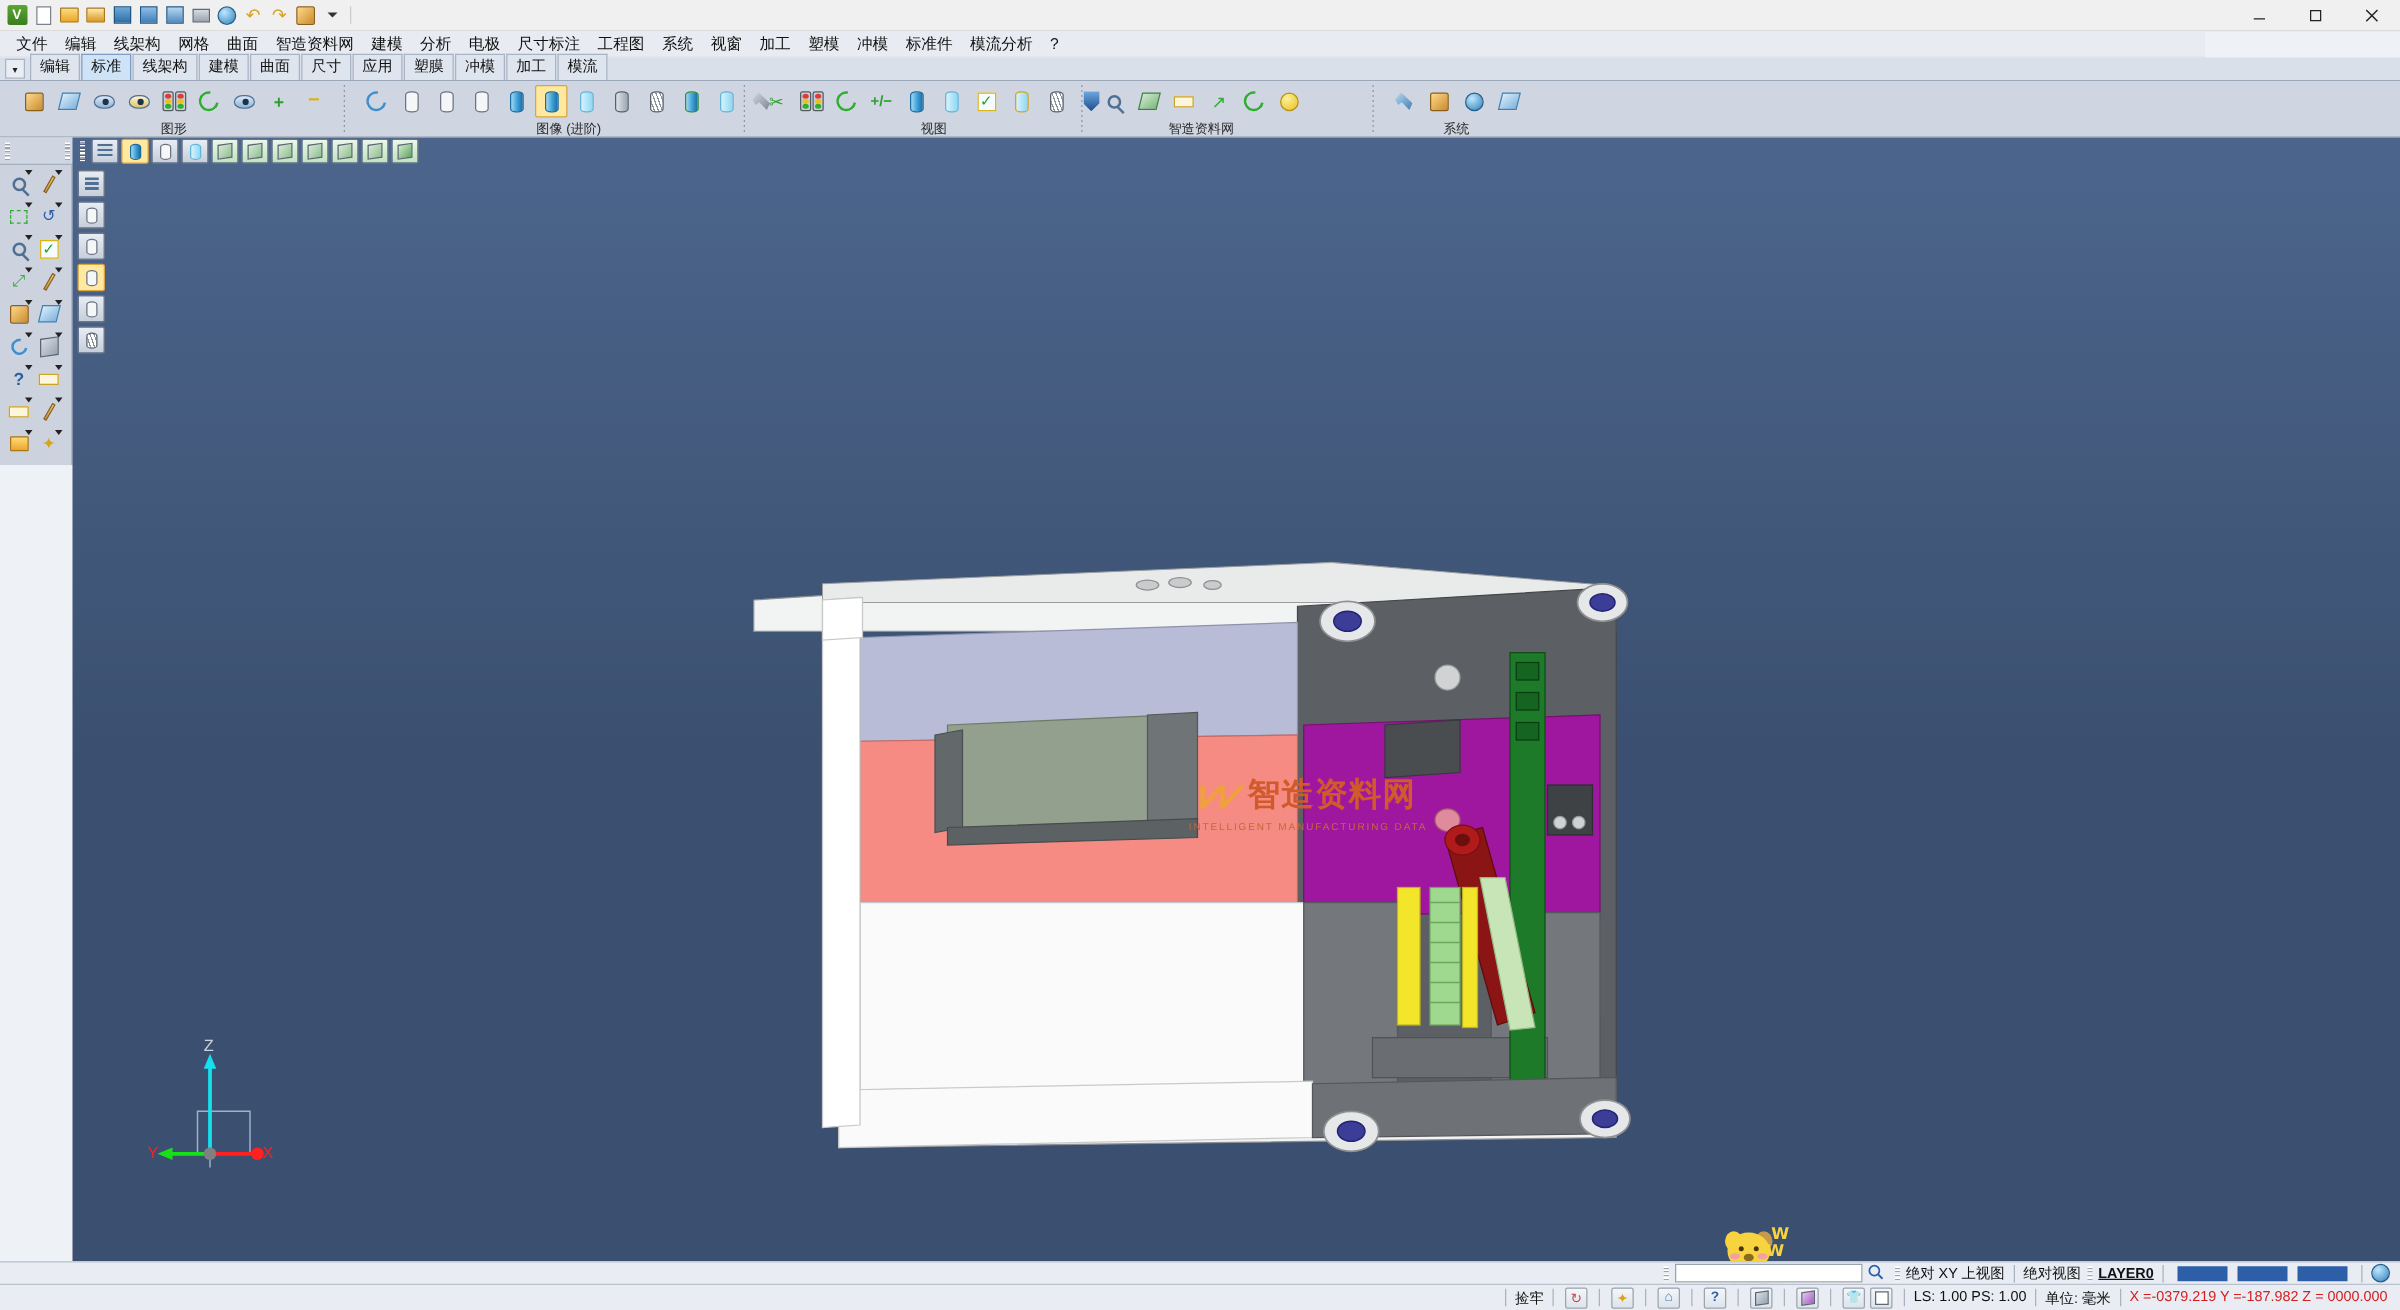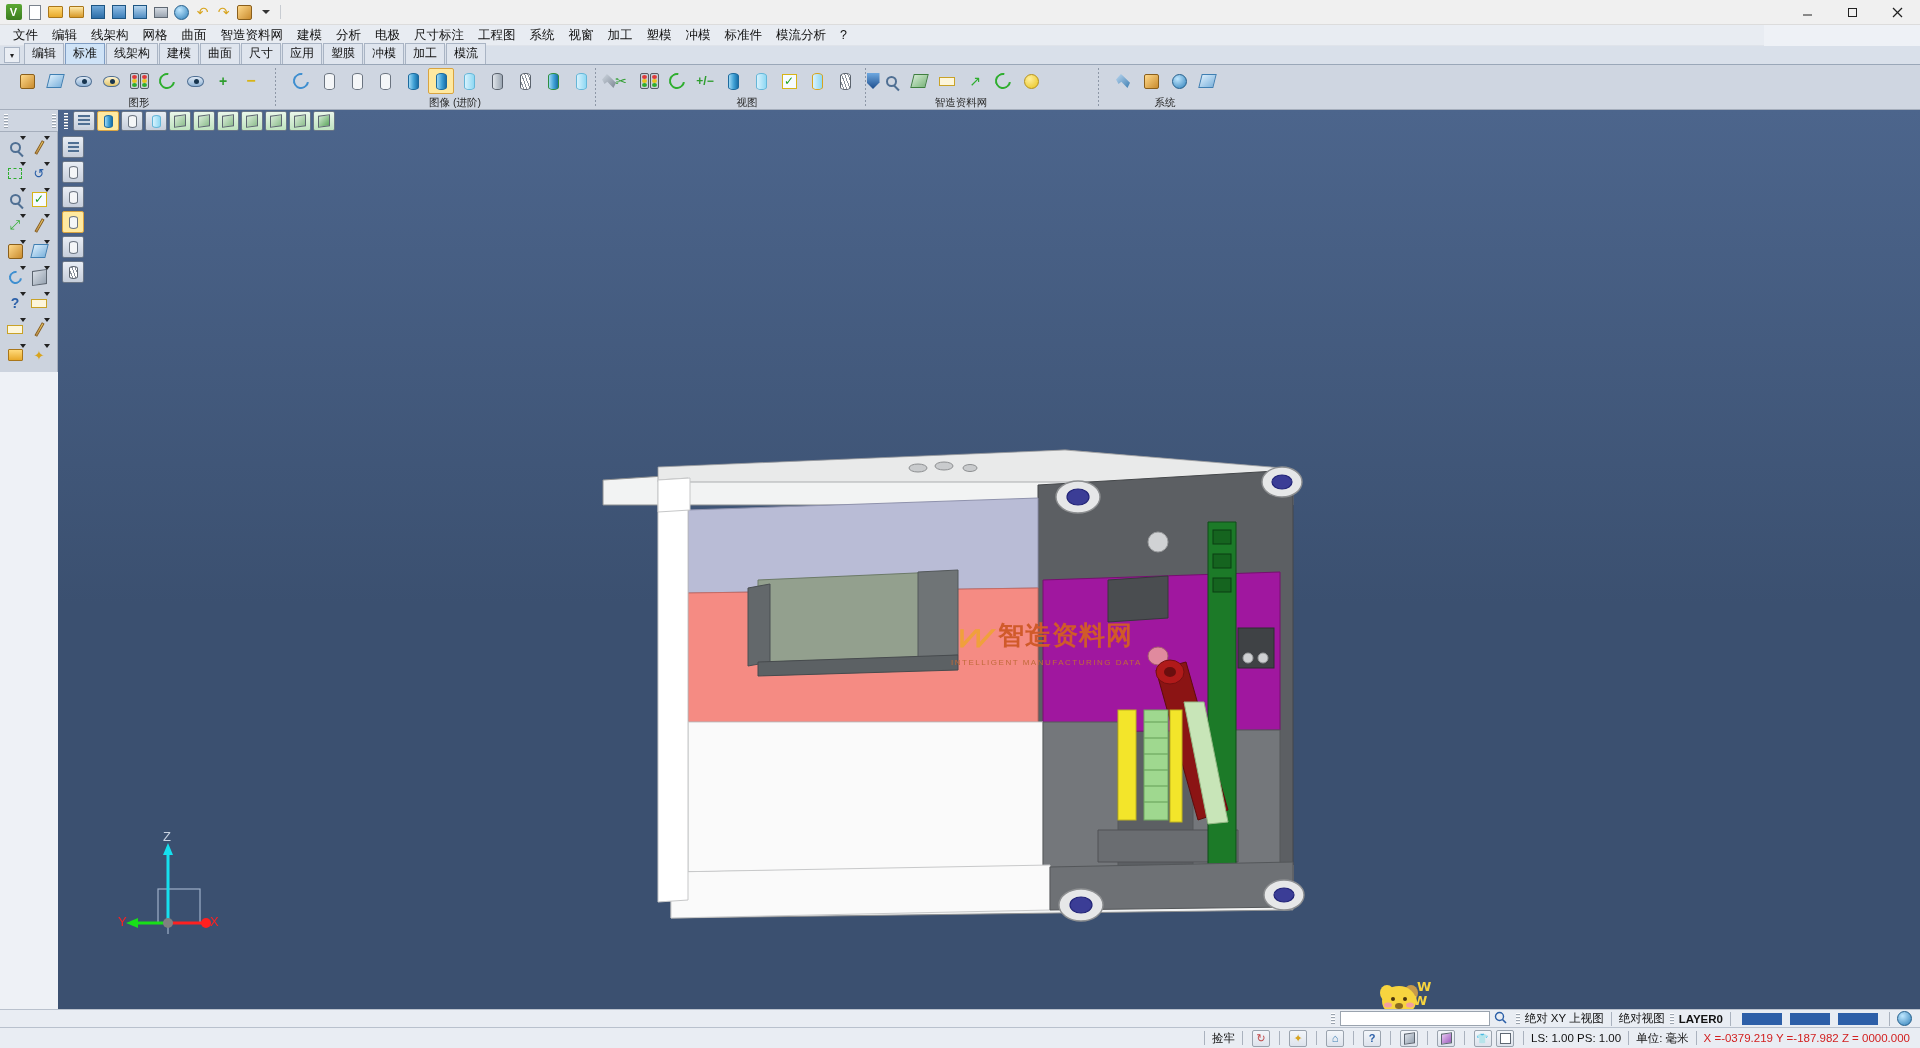--- a/index.html
+++ b/index.html
@@ -761,21 +761,21 @@
       <svg width="13" height="13">
           <circle cx="5.5" cy="5.5" r="4" fill="none" stroke="#2a5fa8" stroke-width="1.4"></circle>
           <line x1="8.5" y1="8.5" x2="12" y2="12" stroke="#2a5fa8" stroke-width="1.6"></line>
         </svg>
     </div>
     <div class="sgrip"></div>
     <span>绝对 XY 上视图</span>
     <div class="sdiv"></div>
     <span>绝对视图</span>
     <div class="sgrip"></div>
-    <span style="font-weight:bold;">LAYER0</span>
+    <span style="font-weight:bold;text-decoration:underline;">LAYER0</span>
     <div class="sdiv"></div>
     <div class="blueblk"></div>
     <div class="blueblk"></div>
     <div class="blueblk"></div>
     <div class="sdiv"></div>
     <div style="margin-right:8px;">
         <div class="globe"></div>
       </div>
   </div>
 

